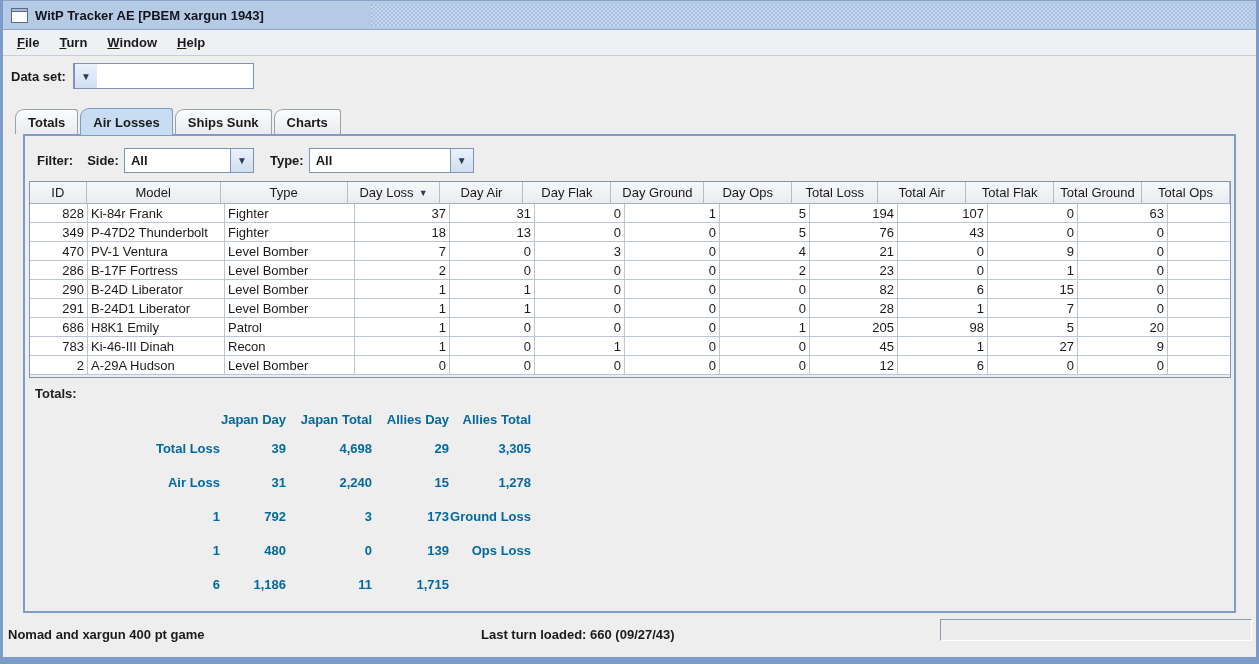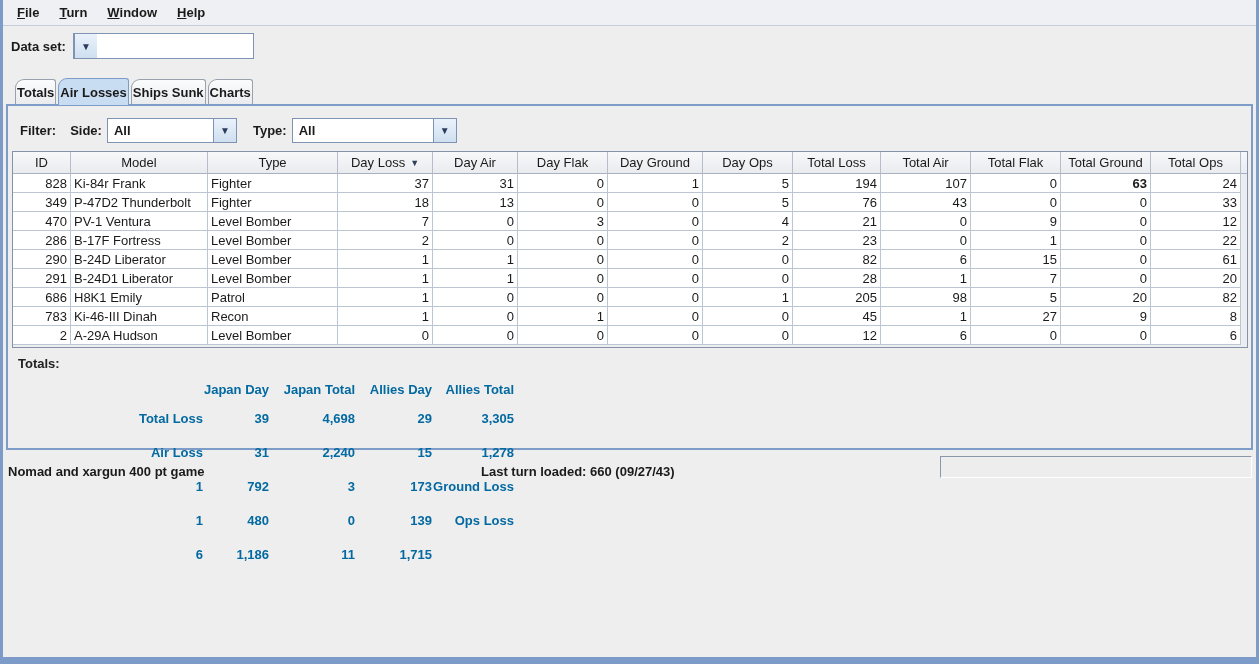--- a/index.html
+++ b/index.html
@@ -26,26 +26,26 @@
   
   .toolbar{height:40px;display:flex;align-items:center;padding-left:8px;}
   .lbl{font-weight:bold;}
   .combo{display:inline-flex;height:26px;border:1px solid #7f94b4;background:#fff;align-items:stretch;}
   .combo .val{display:flex;align-items:center;padding:0 6px;font-weight:bold;flex:1;}
   .combo.focused .val{background:var(--selection,#a9bfd8);}
   .combo .btn{width:23px;background:linear-gradient(#eaf2fb,#cfdff0);border-left:1px solid #7f94b4;
     display:flex;align-items:center;justify-content:center;color:#2b3c5a;font-size:10px;}
   
   .tabs-row{margin:12px 0 0 12px;height:26px;display:flex;align-items:flex-end;position:relative;z-index:2;}
-  .tab{height:25px;padding:0 1px;display:flex;align-items:center;font-weight:bold;
+  .tab{height:25px;padding:0 12px;display:flex;align-items:center;font-weight:bold;
     background:linear-gradient(#fbfcfd,#e9ebee);border:1px solid #99a1ac;border-bottom:none;
     border-radius:9px 3px 0 0;margin-right:2px;cursor:default;}
   .tab.selected{background:var(--tabsel,#c8dcf2);border-color:#7e9cc8;height:27px;position:relative;top:1px;}
   
-  .tabpanel{margin:0 3px;border:2px solid #7e9cc8;background:#eeeeee;height:346px;position:relative;z-index:1;}
+  .tabpanel{margin:0 20px;border:2px solid #7e9cc8;background:#eeeeee;height:479px;position:relative;z-index:1;}
   .filter-row{padding:9px 0 0 12px;height:39px;display:flex;align-items:center;}
   .filter-row .combo{height:25px;}
   .filter-row .combo .val{font-weight:bold;}
   
   .scrollpane{margin:6px 3px 0 4px;border:1px solid #8593a8;background:#ebedf0;height:197px;overflow:hidden;}
   .thead{display:flex;height:22px;}
   .th{background:linear-gradient(#f7f8fa,#e9ebef);border-right:1px solid #b4bdc9;border-bottom:1px solid #a8b1bf;
     display:flex;align-items:center;justify-content:center;font-size:13px;cursor:default;gap:5px;}
   .th .sort{font-size:9px;color:#2e3d58;}
   .th.filler{flex:1;border-right:none;}
@@ -64,20 +64,27 @@
   .status-left{position:absolute;left:5px;top:14px;font-weight:bold;}
   .status-center{position:absolute;left:478px;top:14px;font-weight:bold;}
   .progress-box{position:absolute;right:4px;top:6px;width:312px;height:22px;background:#ededee;
     border:1px solid #8a98ac;border-bottom-color:#ffffff;border-right-color:#ffffff;}
 </style>
 </head>
 <body>
 
 <div class="window" style="--frame: #7d9bc9; --titlebar: #b5cae4; --selection: #a9bfd8; --tabsel: #c8dcf2;">
 
+  <div class="titlebar">
+    <span class="win-icon">
+        <span class="bar"></span>
+      </span>
+    <span class="title-text">WitP Tracker AE [PBEM xargun 1943]</span>
+    <span class="titlebar-pattern"></span>
+  </div>
 
   <div class="menubar">
       <span class="menuitem"><u>F</u>ile</span>
       <span class="menuitem"><u>T</u>urn</span>
       <span class="menuitem"><u>W</u>indow</span>
       <span class="menuitem"><u>H</u>elp</span>
     </div>
 
   <div class="toolbar">
     <span class="lbl">Data set:</span>
@@ -164,21 +171,21 @@
             <div class="td" style="width: 137px;">Ki-84r Frank</div>
             <div class="td" style="width: 130px;">Fighter</div>
             <div class="td num" style="width: 95px;">37</div>
             <div class="td num" style="width: 85px;">31</div>
             <div class="td num" style="width: 90px;">0</div>
             <div class="td num" style="width: 95px;">1</div>
             <div class="td num" style="width: 90px;">5</div>
             <div class="td num" style="width: 88px;">194</div>
             <div class="td num" style="width: 90px;">107</div>
             <div class="td num" style="width: 90px;">0</div>
-            <div class="td num" style="width: 90px; font-weight: bold;">63</div>
+            <div class="td num" style="width: 90px;">63</div>
             <div class="td num" style="width: 90px;">24</div>
           </div>
           <div class="tr">
             <div class="td num" style="width: 58px;">349</div>
             <div class="td" style="width: 137px;">P-47D2 Thunderbolt</div>
             <div class="td" style="width: 130px;">Fighter</div>
             <div class="td num" style="width: 95px;">18</div>
             <div class="td num" style="width: 85px;">13</div>
             <div class="td num" style="width: 90px;">0</div>
             <div class="td num" style="width: 95px;">0</div>

